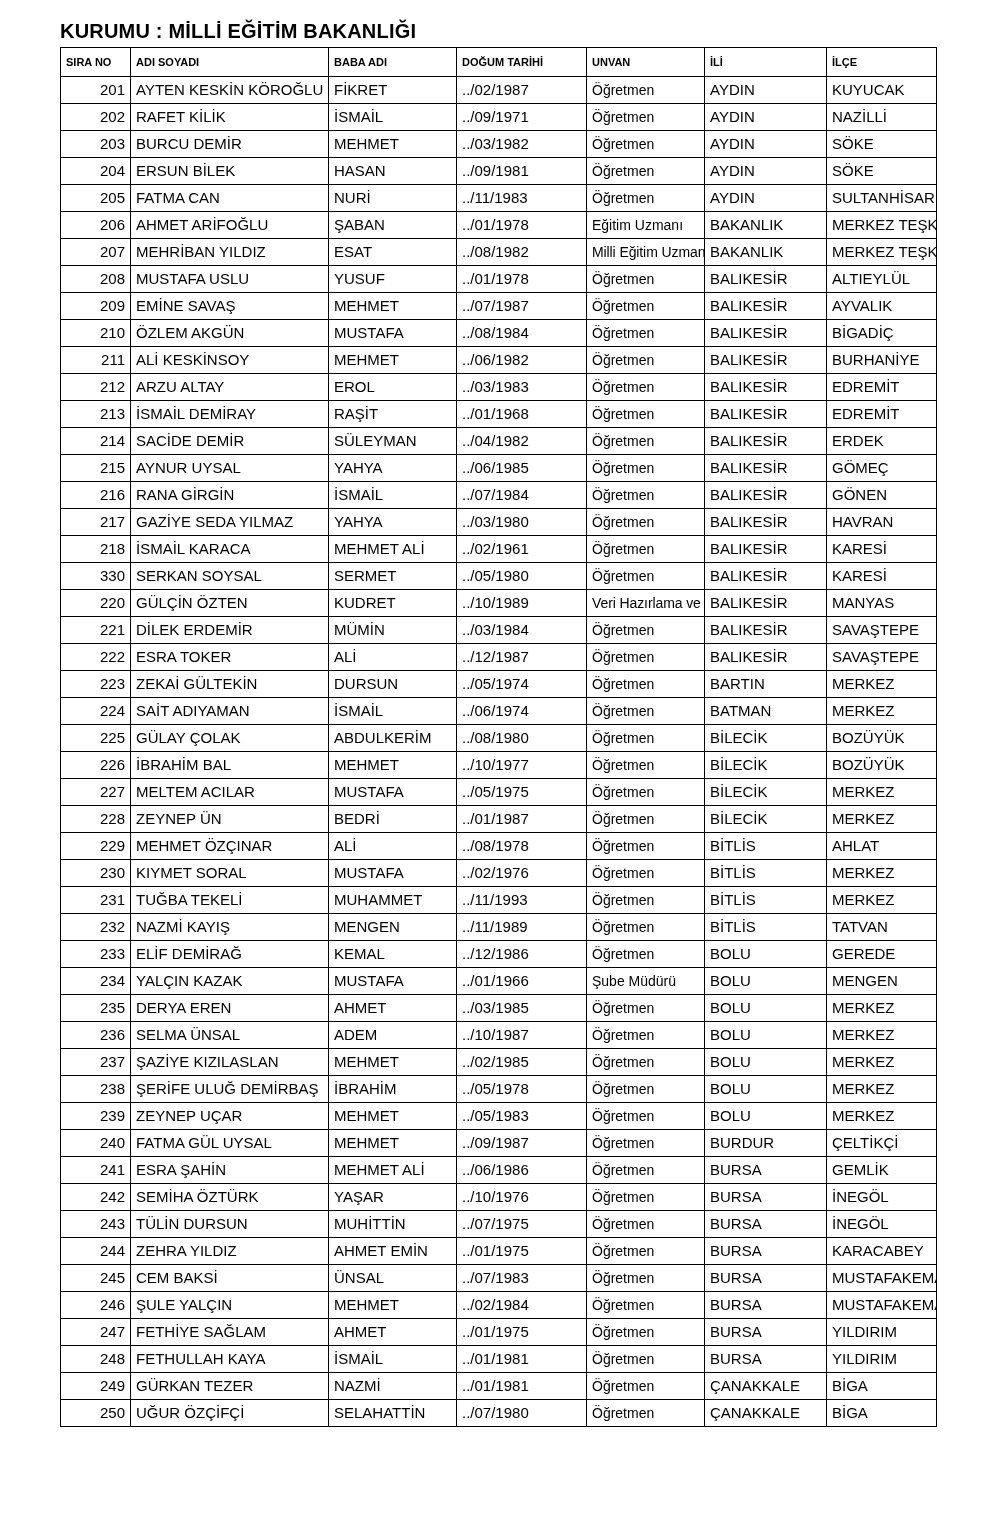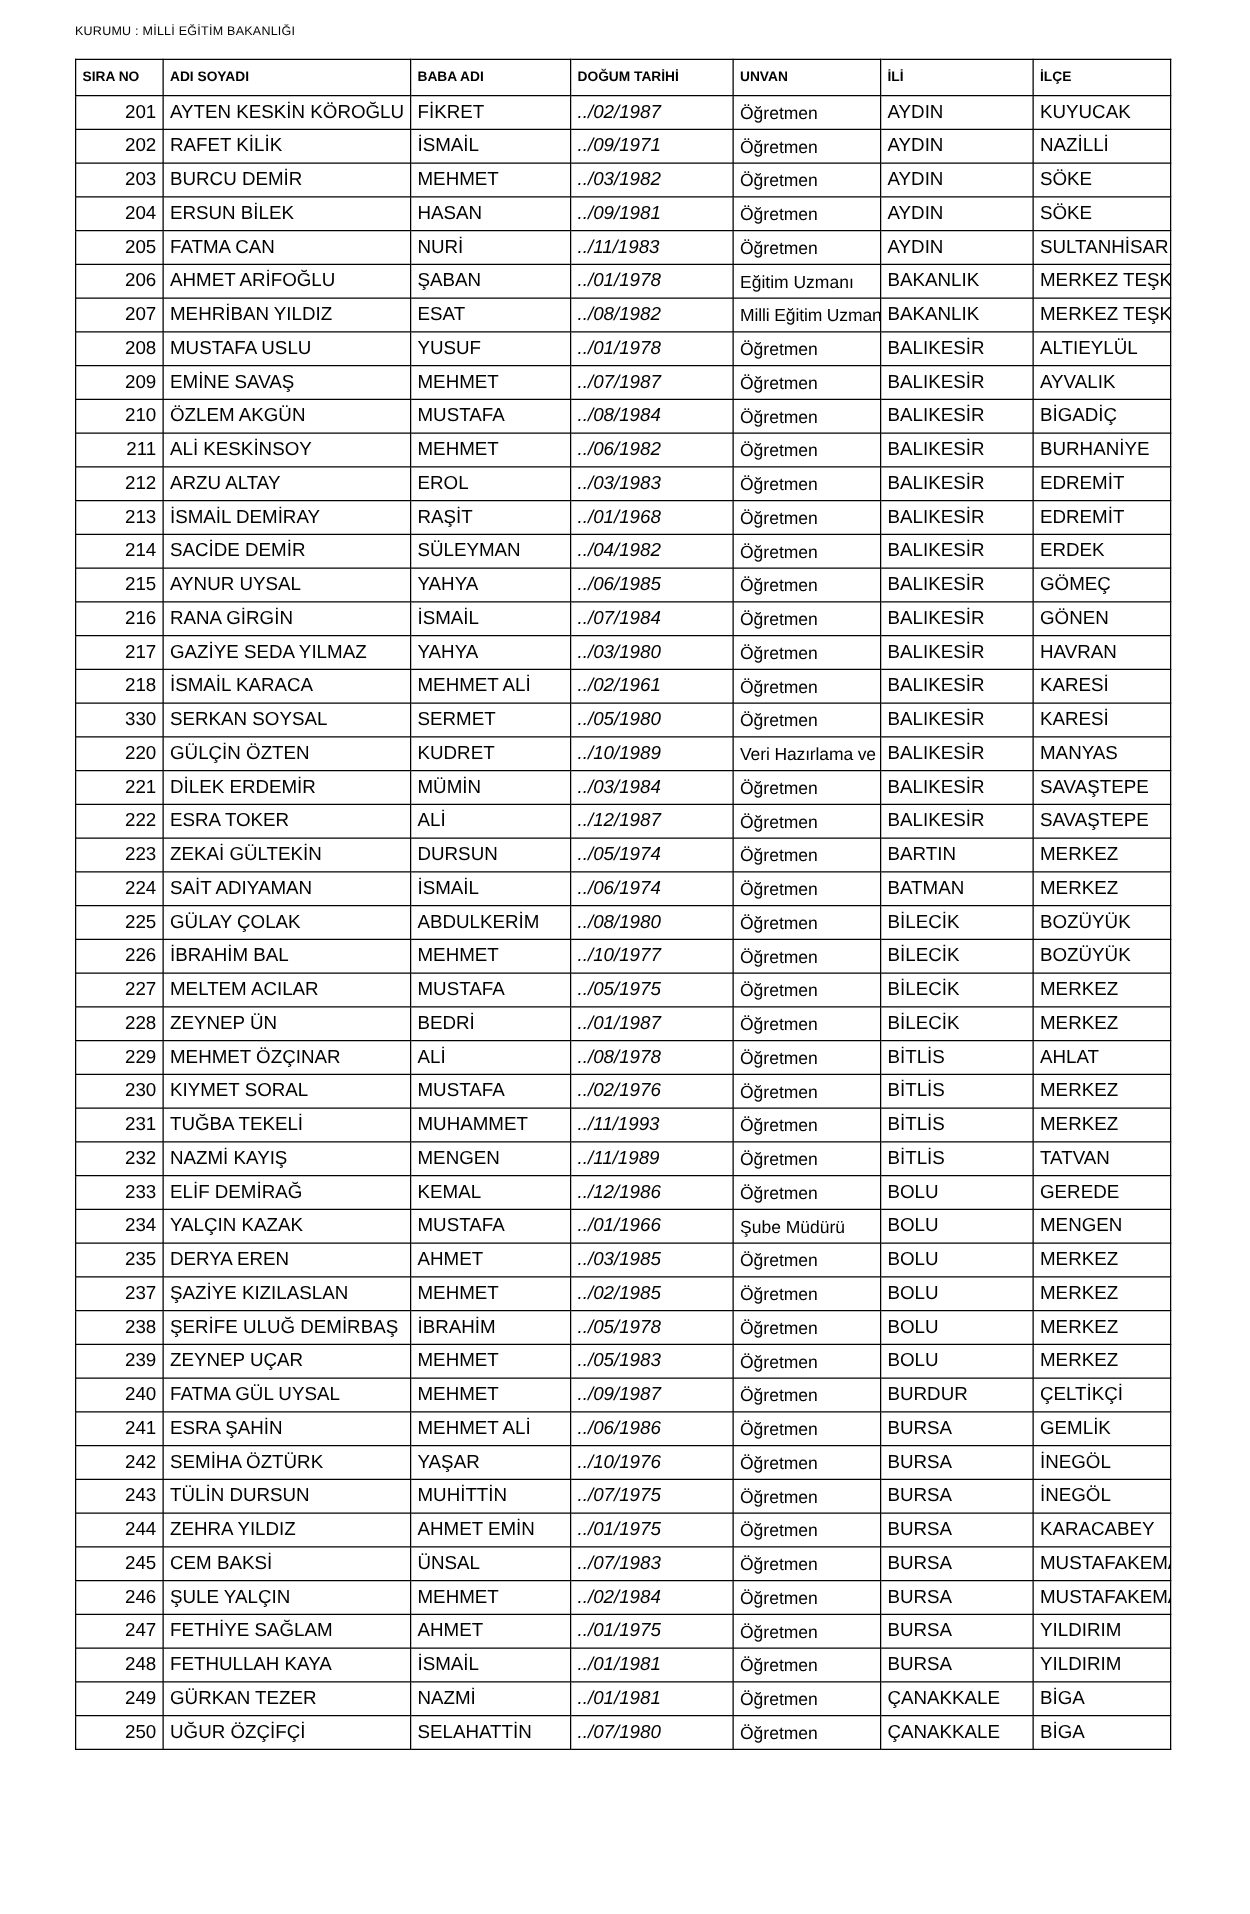--- a/index.html
+++ b/index.html
@@ -19,22 +19,22 @@
     position: absolute;
     left: 0; top: 0;
     width: 1000px;
     height: 1531px;
     padding: 0;
   }
   .doc-heading {
     position: absolute;
     left: 60px;
     top: 20px;
-    font-size: 10px;
-    font-weight: normal;
+    font-size: 20px;
+    font-weight: bold;
     letter-spacing: 0.2px;
     white-space: nowrap;
   }
   table.listing {
     position: absolute;
     left: 60px;
     top: 47px;
     border-collapse: collapse;
     table-layout: fixed;
     width: 876px;
@@ -63,21 +63,21 @@
     text-align: left;
     height: 28px;
     line-height: 28px;
   }
   th.th-sira { text-align: center; }
   td.cell-sira {
     text-align: right;
     font-size: 15px;
   }
   td.cell-ad, td.cell-baba, td.cell-il, td.cell-ilce { font-size: 15px; }
-  td.cell-dogum { font-size: 15px; font-style: italic; }
+  td.cell-dogum { font-size: 15px; }
   td.cell-unvan { font-size: 14px; }
 
   
   .tiny { font-size: 8.5px; letter-spacing: -0.1px; }
   .xsmall { font-size: 10px; }
 </style>
 </head>
 <body>
 
 <div class="page">
@@ -415,20 +415,29 @@
         <tr>
           <td class="cell-sira">235</td>
           <td class="cell-ad">DERYA EREN</td>
           <td class="cell-baba">AHMET</td>
           <td class="cell-dogum">../03/1985</td>
           <td class="cell-unvan">Öğretmen</td>
           <td class="cell-il">BOLU</td>
           <td class="cell-ilce">MERKEZ</td>
         </tr>
         <tr>
+          <td class="cell-sira">236</td>
+          <td class="cell-ad">SELMA ÜNSAL</td>
+          <td class="cell-baba">ADEM</td>
+          <td class="cell-dogum">../10/1987</td>
+          <td class="cell-unvan">Öğretmen</td>
+          <td class="cell-il">BOLU</td>
+          <td class="cell-ilce">MERKEZ</td>
+        </tr>
+        <tr>
           <td class="cell-sira">237</td>
           <td class="cell-ad">ŞAZİYE KIZILASLAN</td>
           <td class="cell-baba">MEHMET</td>
           <td class="cell-dogum">../02/1985</td>
           <td class="cell-unvan">Öğretmen</td>
           <td class="cell-il">BOLU</td>
           <td class="cell-ilce">MERKEZ</td>
         </tr>
         <tr>
           <td class="cell-sira">238</td>

